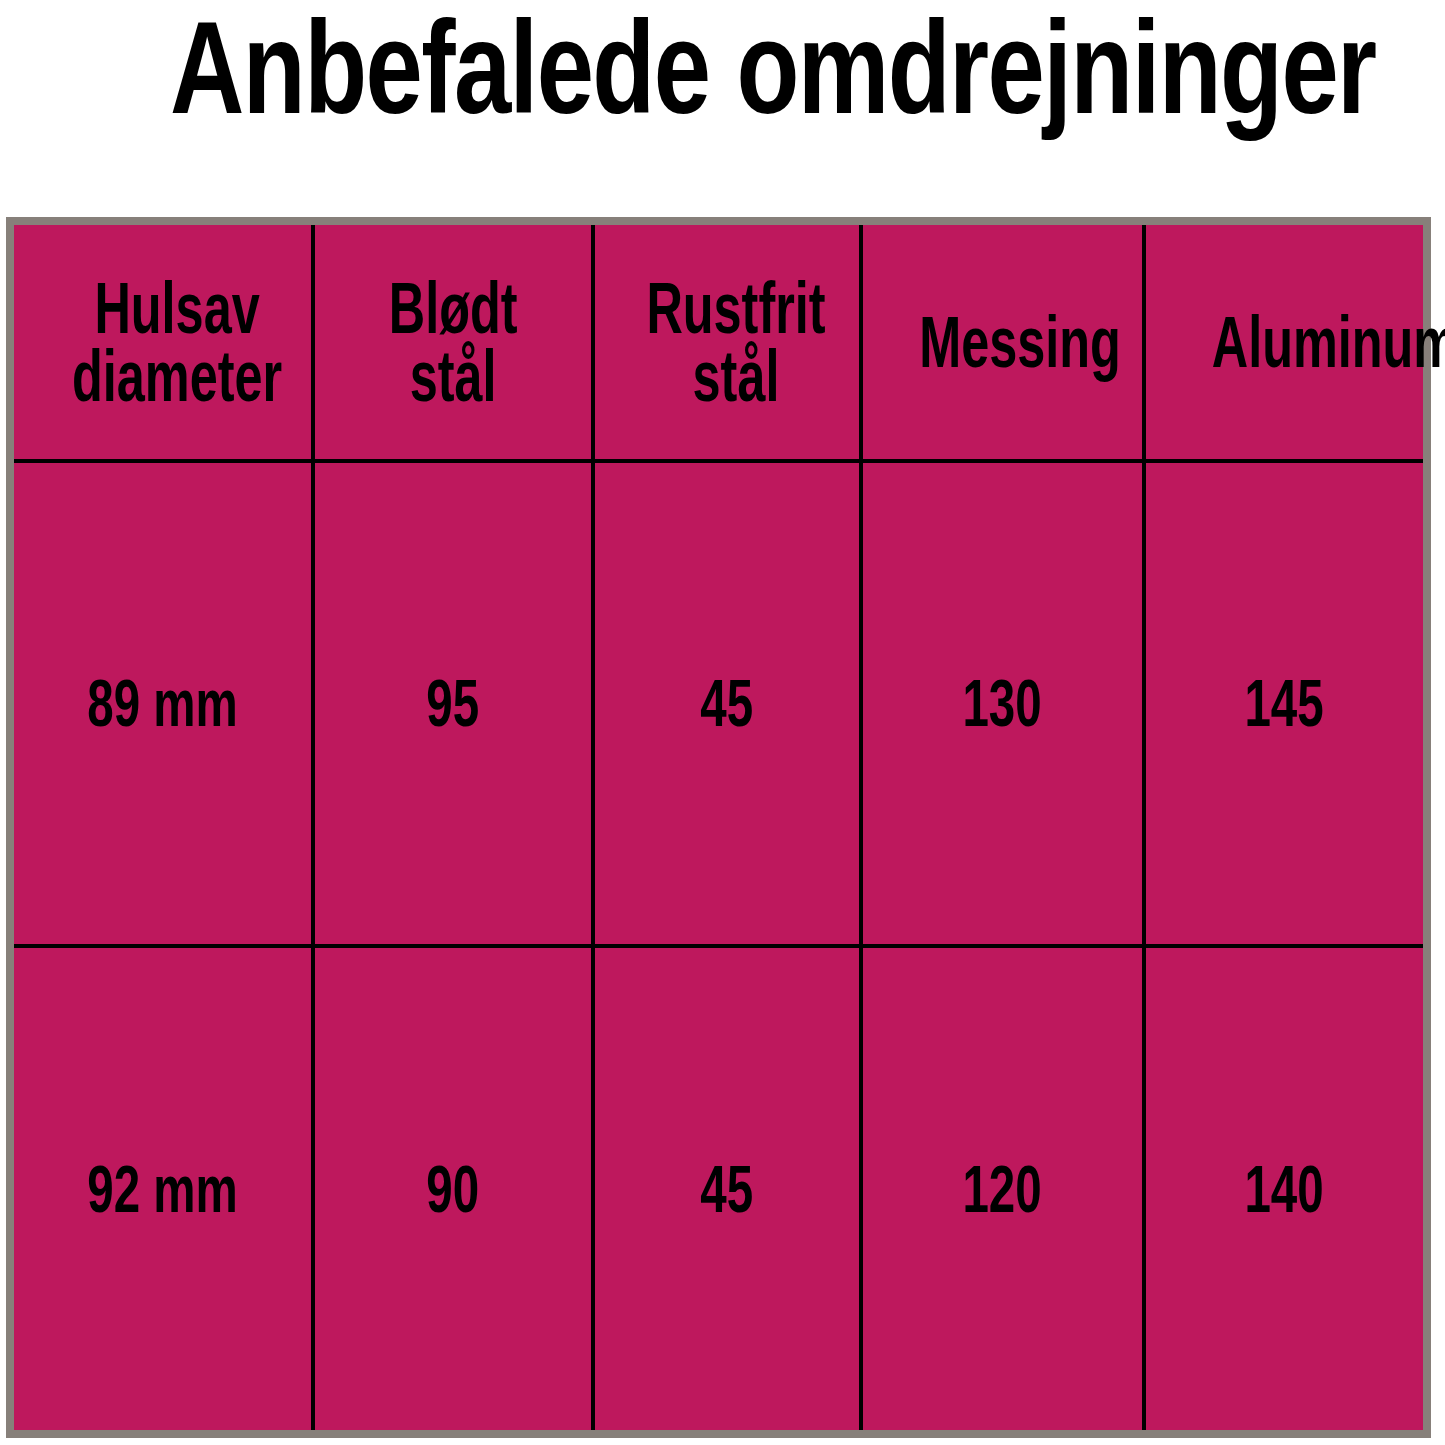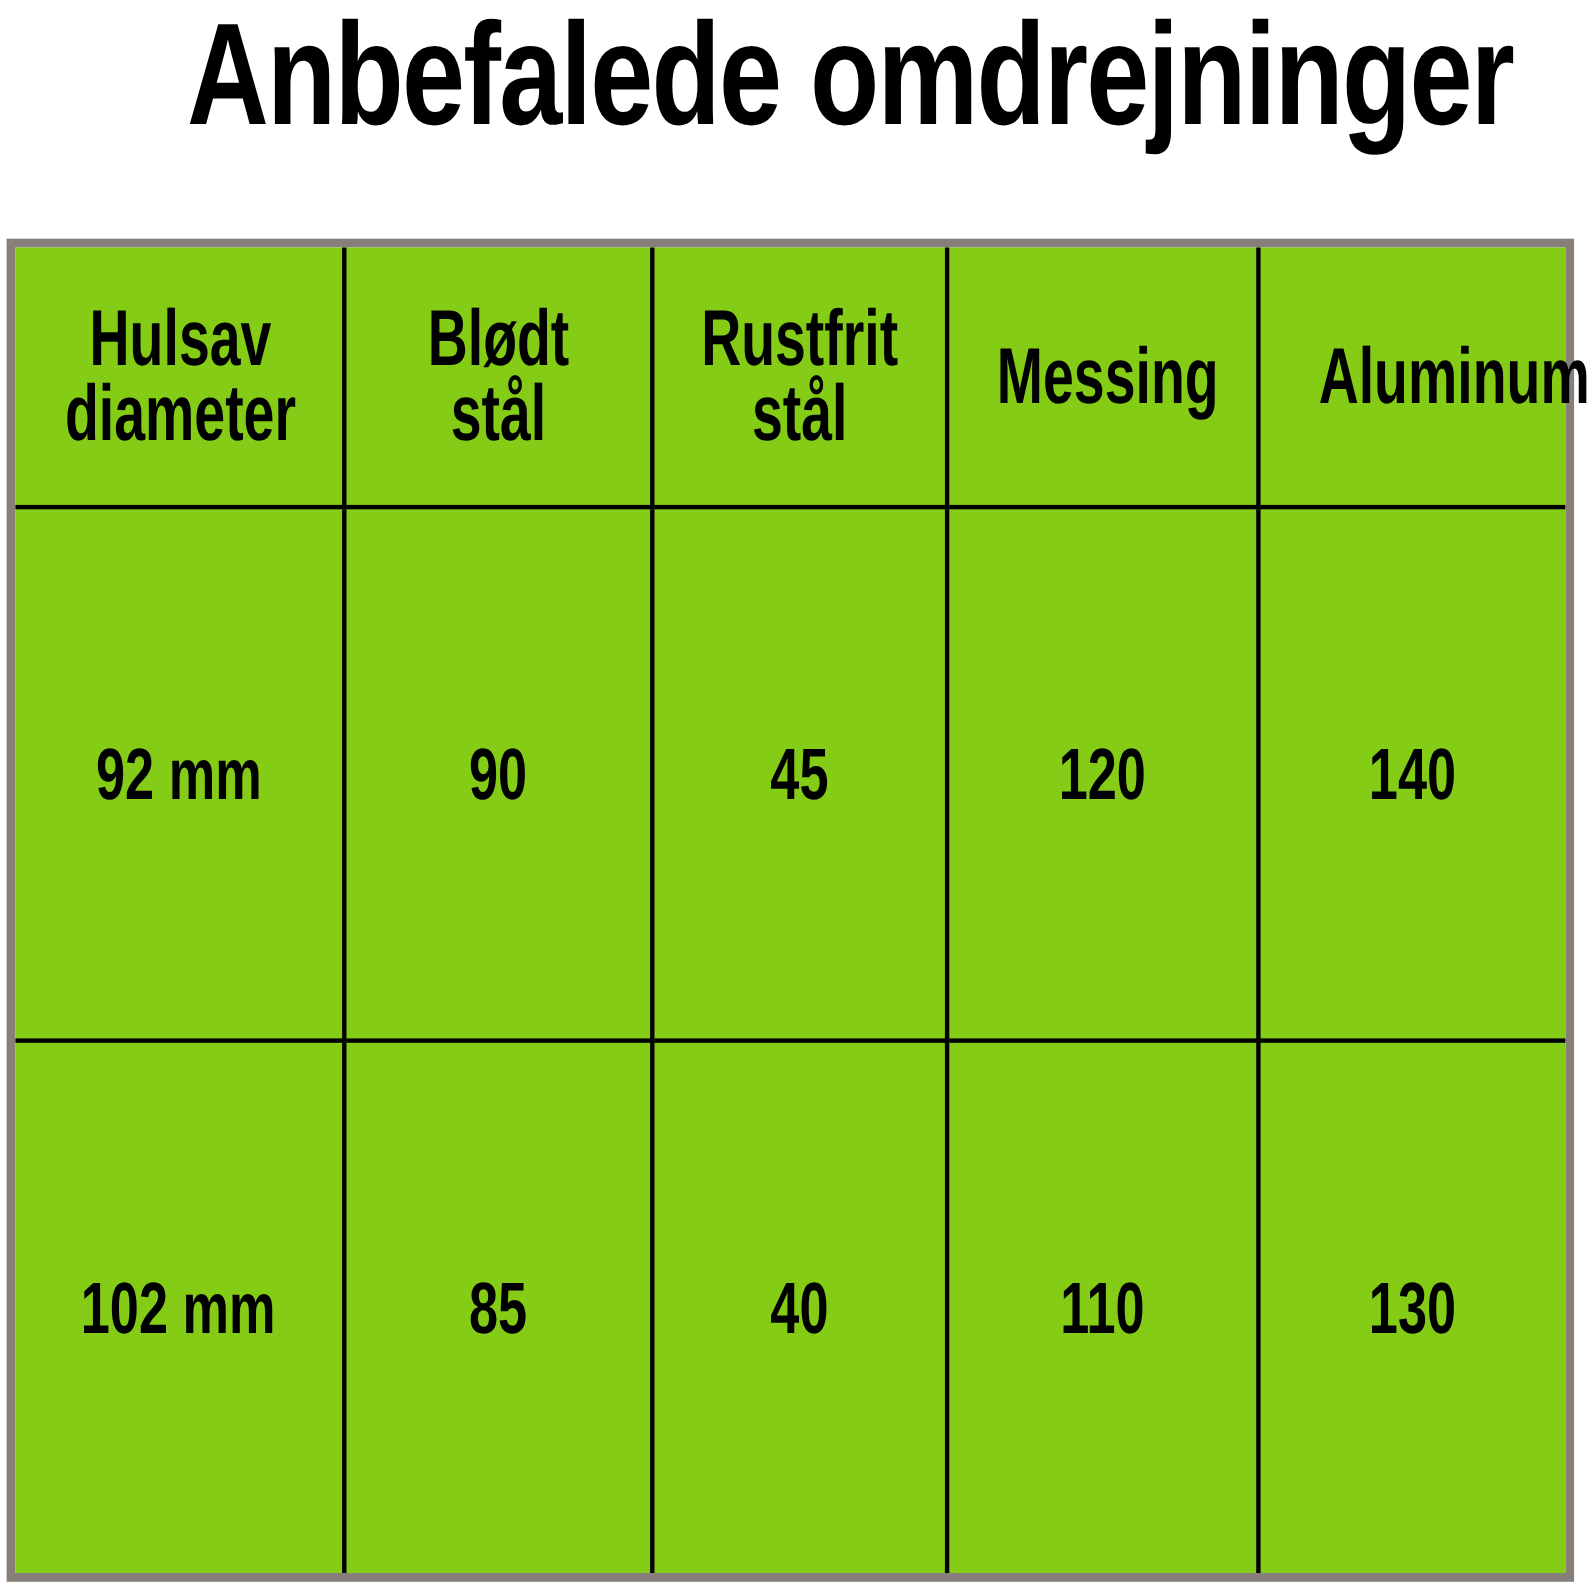--- a/index.html
+++ b/index.html
@@ -50,24 +50,24 @@
     border-collapse: collapse;
     table-layout: fixed;
   }
   col.c0 { width: 21.2%; }
   col.c1 { width: 19.9%; }
   col.c2 { width: 19.0%; }
   col.c3 { width: 20.1%; }
   col.c4 { width: 19.8%; }
   .rpm th, .rpm td {
     border: 4px solid #000000;
-    padding: 0;
+    padding: 13px;
     text-align: center;
     vertical-align: middle;
-    background: #84cc16;
+    background: #be185d;
   }
   
   .rpm th:first-child, .rpm td:first-child { border-left: none; }
   .rpm th:last-child,  .rpm td:last-child  { border-right: none; text-decoration: underline; }
   .rpm thead th { border-top: none; }
   .rpm tbody tr:last-child td { border-bottom: none; }
 
   .rpm thead tr { height: 236px; }
   .rpm tbody tr { height: 193px; }
 
@@ -120,28 +120,28 @@
         <th>
           <span class="hdr-txt">Messing</span>
         </th>
         <th>
           <span class="hdr-txt">Aluminum</span>
         </th>
       </tr>
     </thead>
     <tbody>
       <tr>
+        <td><span class="cell-txt">89 mm</span></td>
+        <td><span class="cell-txt">95</span></td>
+        <td><span class="cell-txt">45</span></td>
+        <td><span class="cell-txt">130</span></td>
+        <td><span class="cell-txt">145</span></td>
+      </tr>
+      <tr>
         <td><span class="cell-txt">92 mm</span></td>
         <td><span class="cell-txt">90</span></td>
         <td><span class="cell-txt">45</span></td>
         <td><span class="cell-txt">120</span></td>
         <td><span class="cell-txt">140</span></td>
       </tr>
-      <tr>
-        <td><span class="cell-txt">102 mm</span></td>
-        <td><span class="cell-txt">85</span></td>
-        <td><span class="cell-txt">40</span></td>
-        <td><span class="cell-txt">110</span></td>
-        <td><span class="cell-txt">130</span></td>
-      </tr>
     </tbody>
   </table>
 </div>
 
 </body></html>

